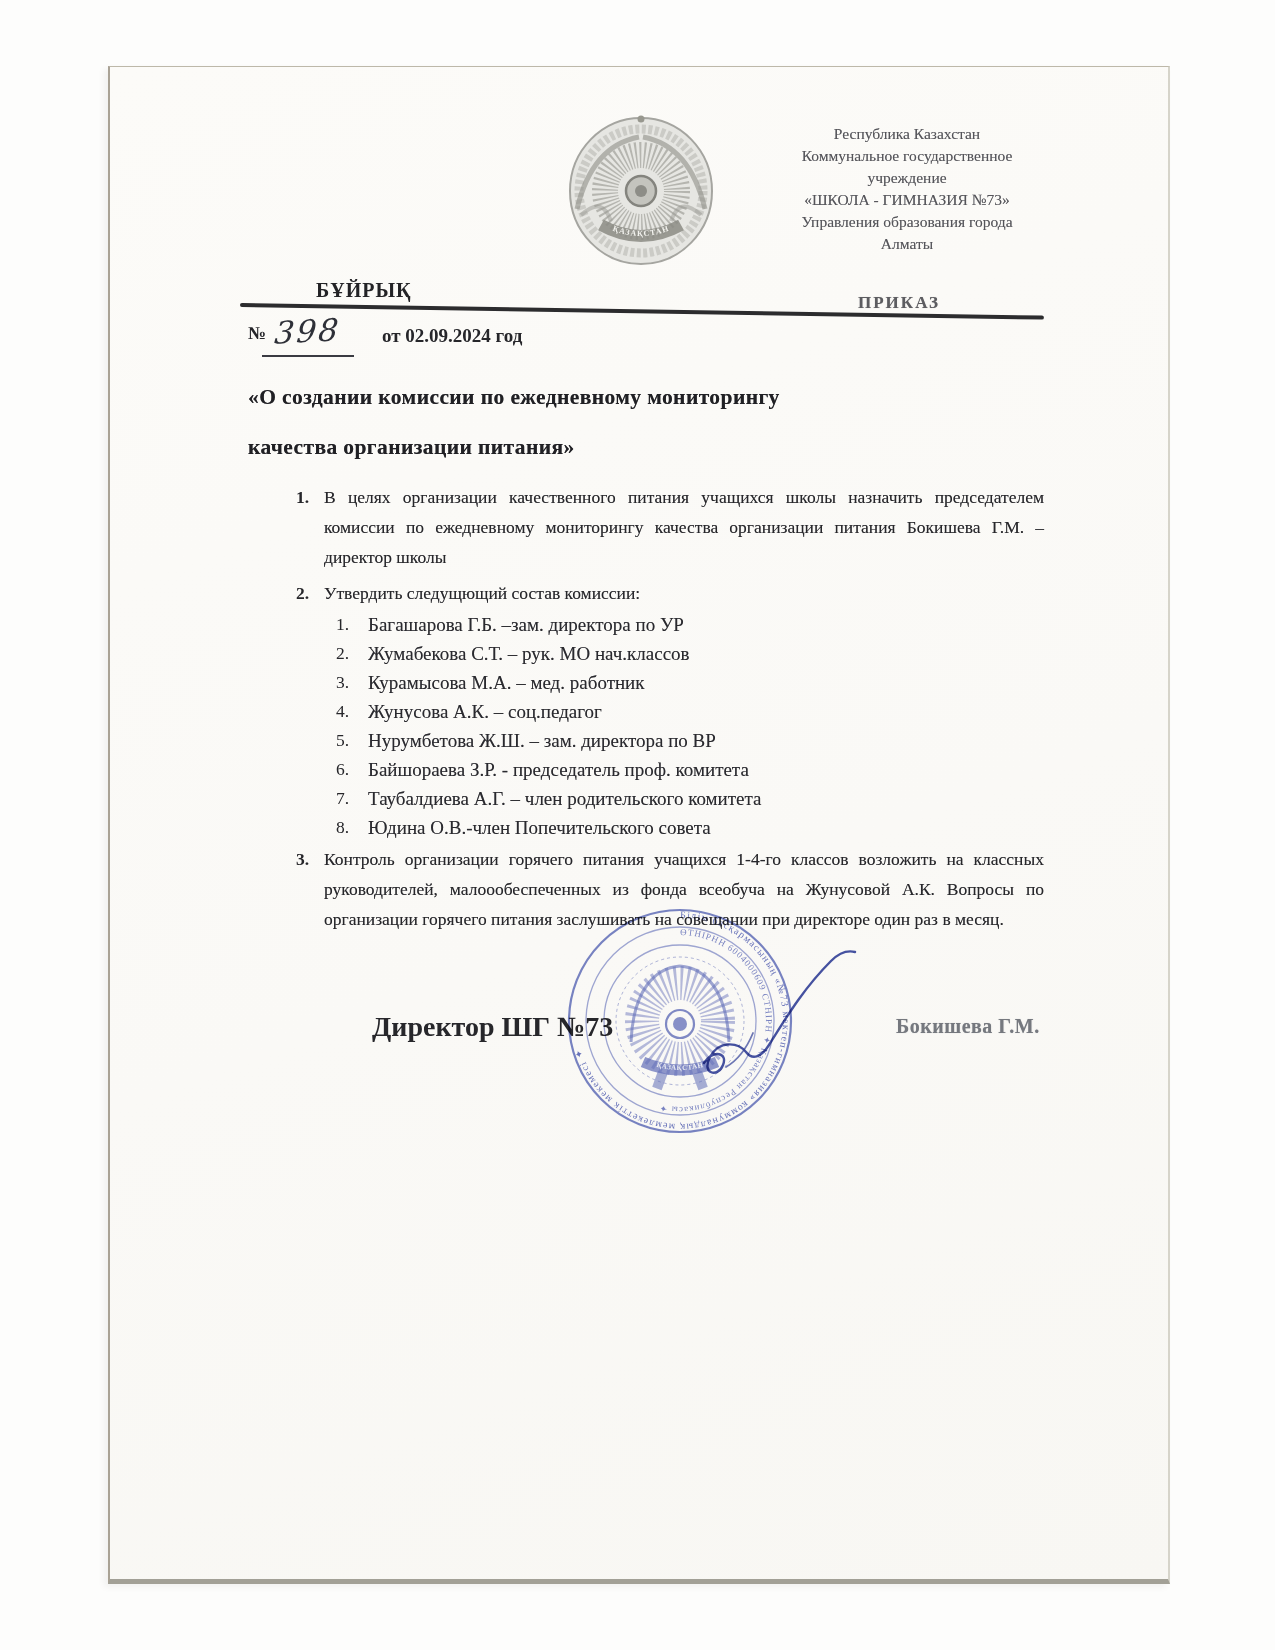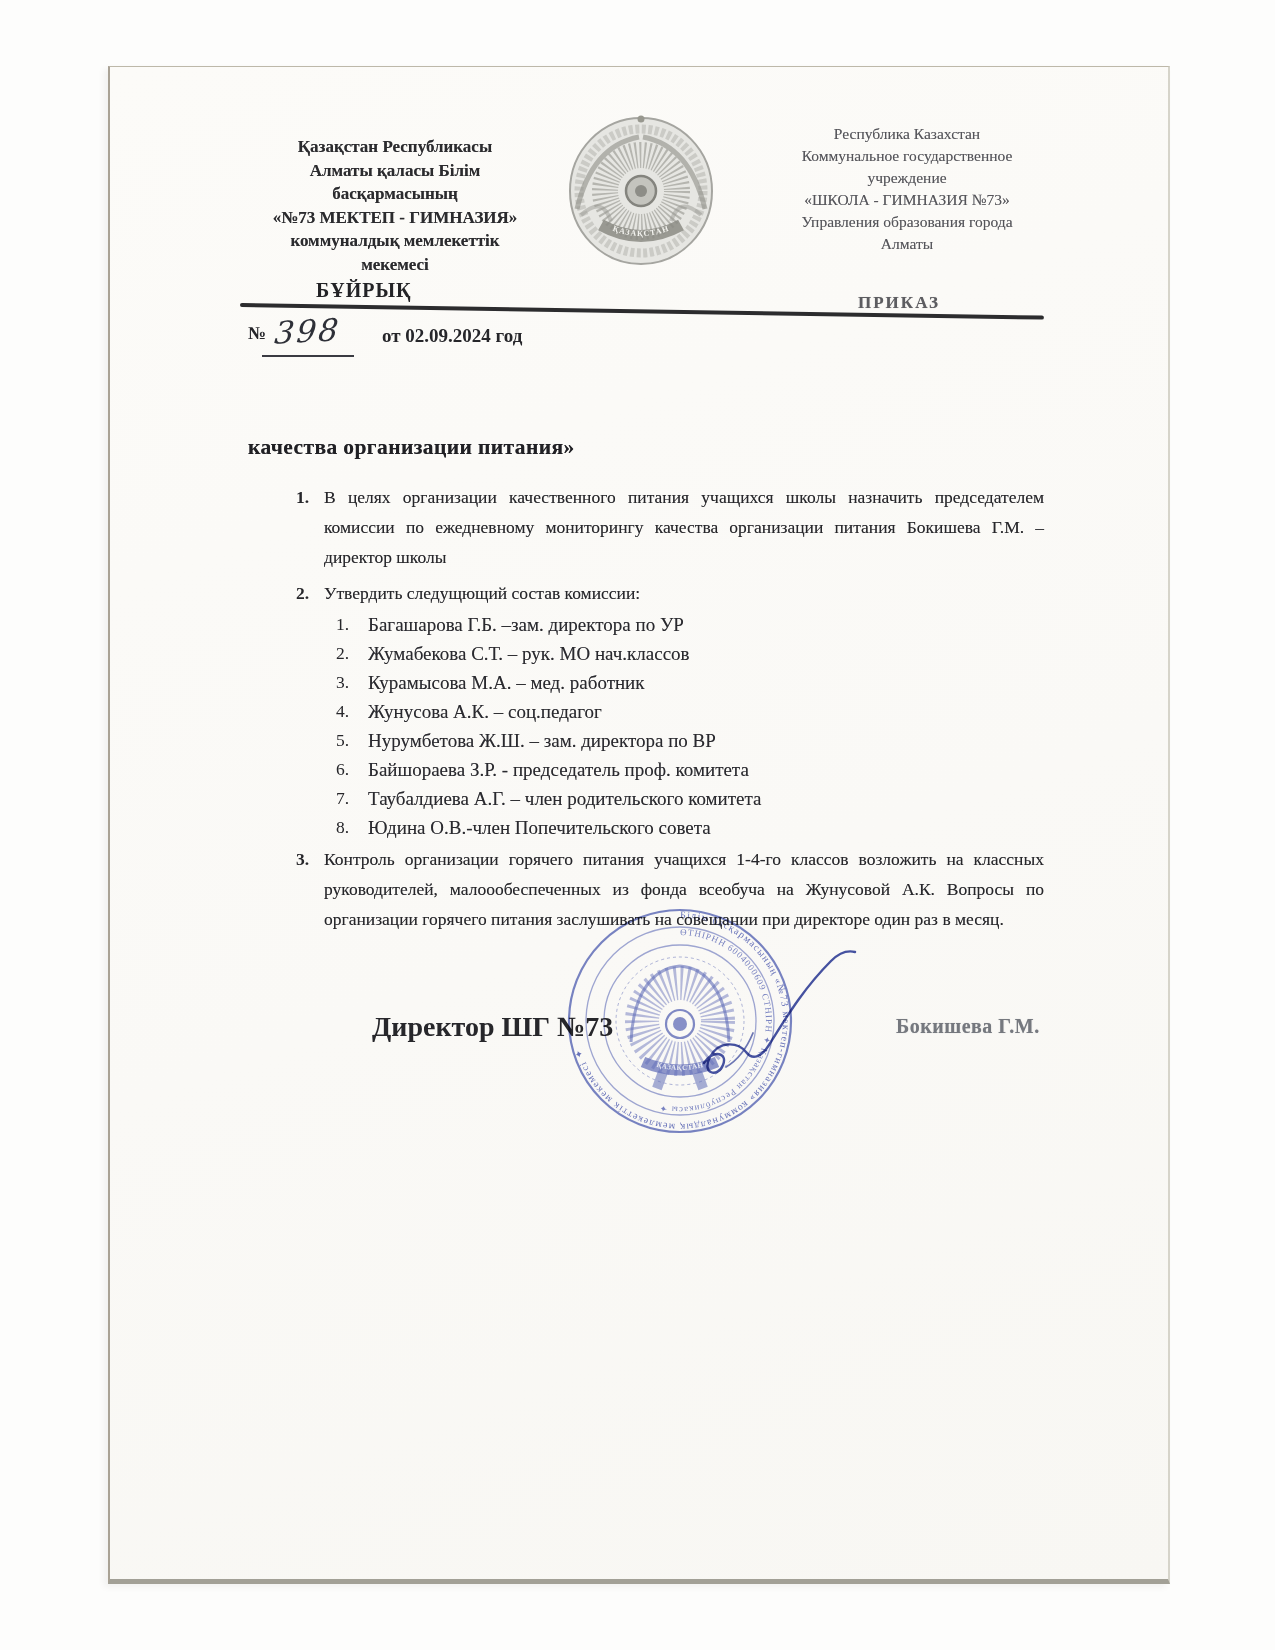--- a/index.html
+++ b/index.html
@@ -56,28 +56,20 @@
   
   .stamp{left:425px;top:809px;mix-blend-mode:multiply;opacity:.84;}
   .pen{left:520px;top:850px;mix-blend-mode:multiply;}
   .emblem{left:455px;top:42px;}
 </style>
 </head>
 <body>
 
 <div class="paper">
 
-  <div class="abs leftorg">
-    <div>Қазақстан Республикасы</div>
-    <div>Алматы қаласы Білім</div>
-    <div>басқармасының</div>
-    <div>«№73 МЕКТЕП - ГИМНАЗИЯ»</div>
-    <div>коммуналдық мемлекеттік</div>
-    <div>мекемесі</div>
-  </div>
 
   <svg class="abs emblem" width="152" height="160" viewBox="0 0 152 160">
     <defs>
       <path id="embanner" d="M 36 116 Q 76 138 116 116"></path>
     </defs>
     <ellipse cx="76" cy="82" rx="71" ry="73" fill="#e6e6e2" stroke="#a5a5a0" stroke-width="2"></ellipse>
     <circle cx="76" cy="82" r="62" fill="none" stroke="#b4b4ae" stroke-width="9" stroke-dasharray="4 2.5" opacity=".55"></circle>
     <circle cx="76" cy="82" r="36" fill="none" stroke="#95958e" stroke-width="26" stroke-dasharray="1.7 2.5" opacity=".6"></circle>
     <path d="M 12 100 C 22 58 42 34 74 28" fill="none" stroke="#8f8f88" stroke-width="5" opacity=".6"></path>
     <path d="M 140 100 C 130 58 110 34 78 28" fill="none" stroke="#8f8f88" stroke-width="5" opacity=".6"></path>
@@ -102,20 +94,21 @@
   </div>
 
   <div class="abs buiryk">БҰЙРЫҚ</div>
   <div class="abs prikaz">ПРИКАЗ</div>
   <div class="abs rule"></div>
 
   <span class="abs numlabel">№</span>
   <span class="abs numline"><span class="hand">398</span></span>
   <span class="abs datetext">от 02.09.2024 год</span>
 
+  <div class="abs title t1">«О создании комиссии по ежедневному мониторингу</div>
   <div class="abs title t2">качества организации питания»</div>
 
   <div class="abs list">
     <div class="item">
       <span class="inum">1.</span>
       <div class="itext">В целях организации качественного питания учащихся школы назначить председателем комиссии по ежедневному мониторингу качества организации питания Бокишева Г.М. –директор школы</div>
     </div>
     <div class="item gap2">
       <span class="inum">2.</span>
       <div class="itext">Утвердить следущющий состав комиссии:</div>

